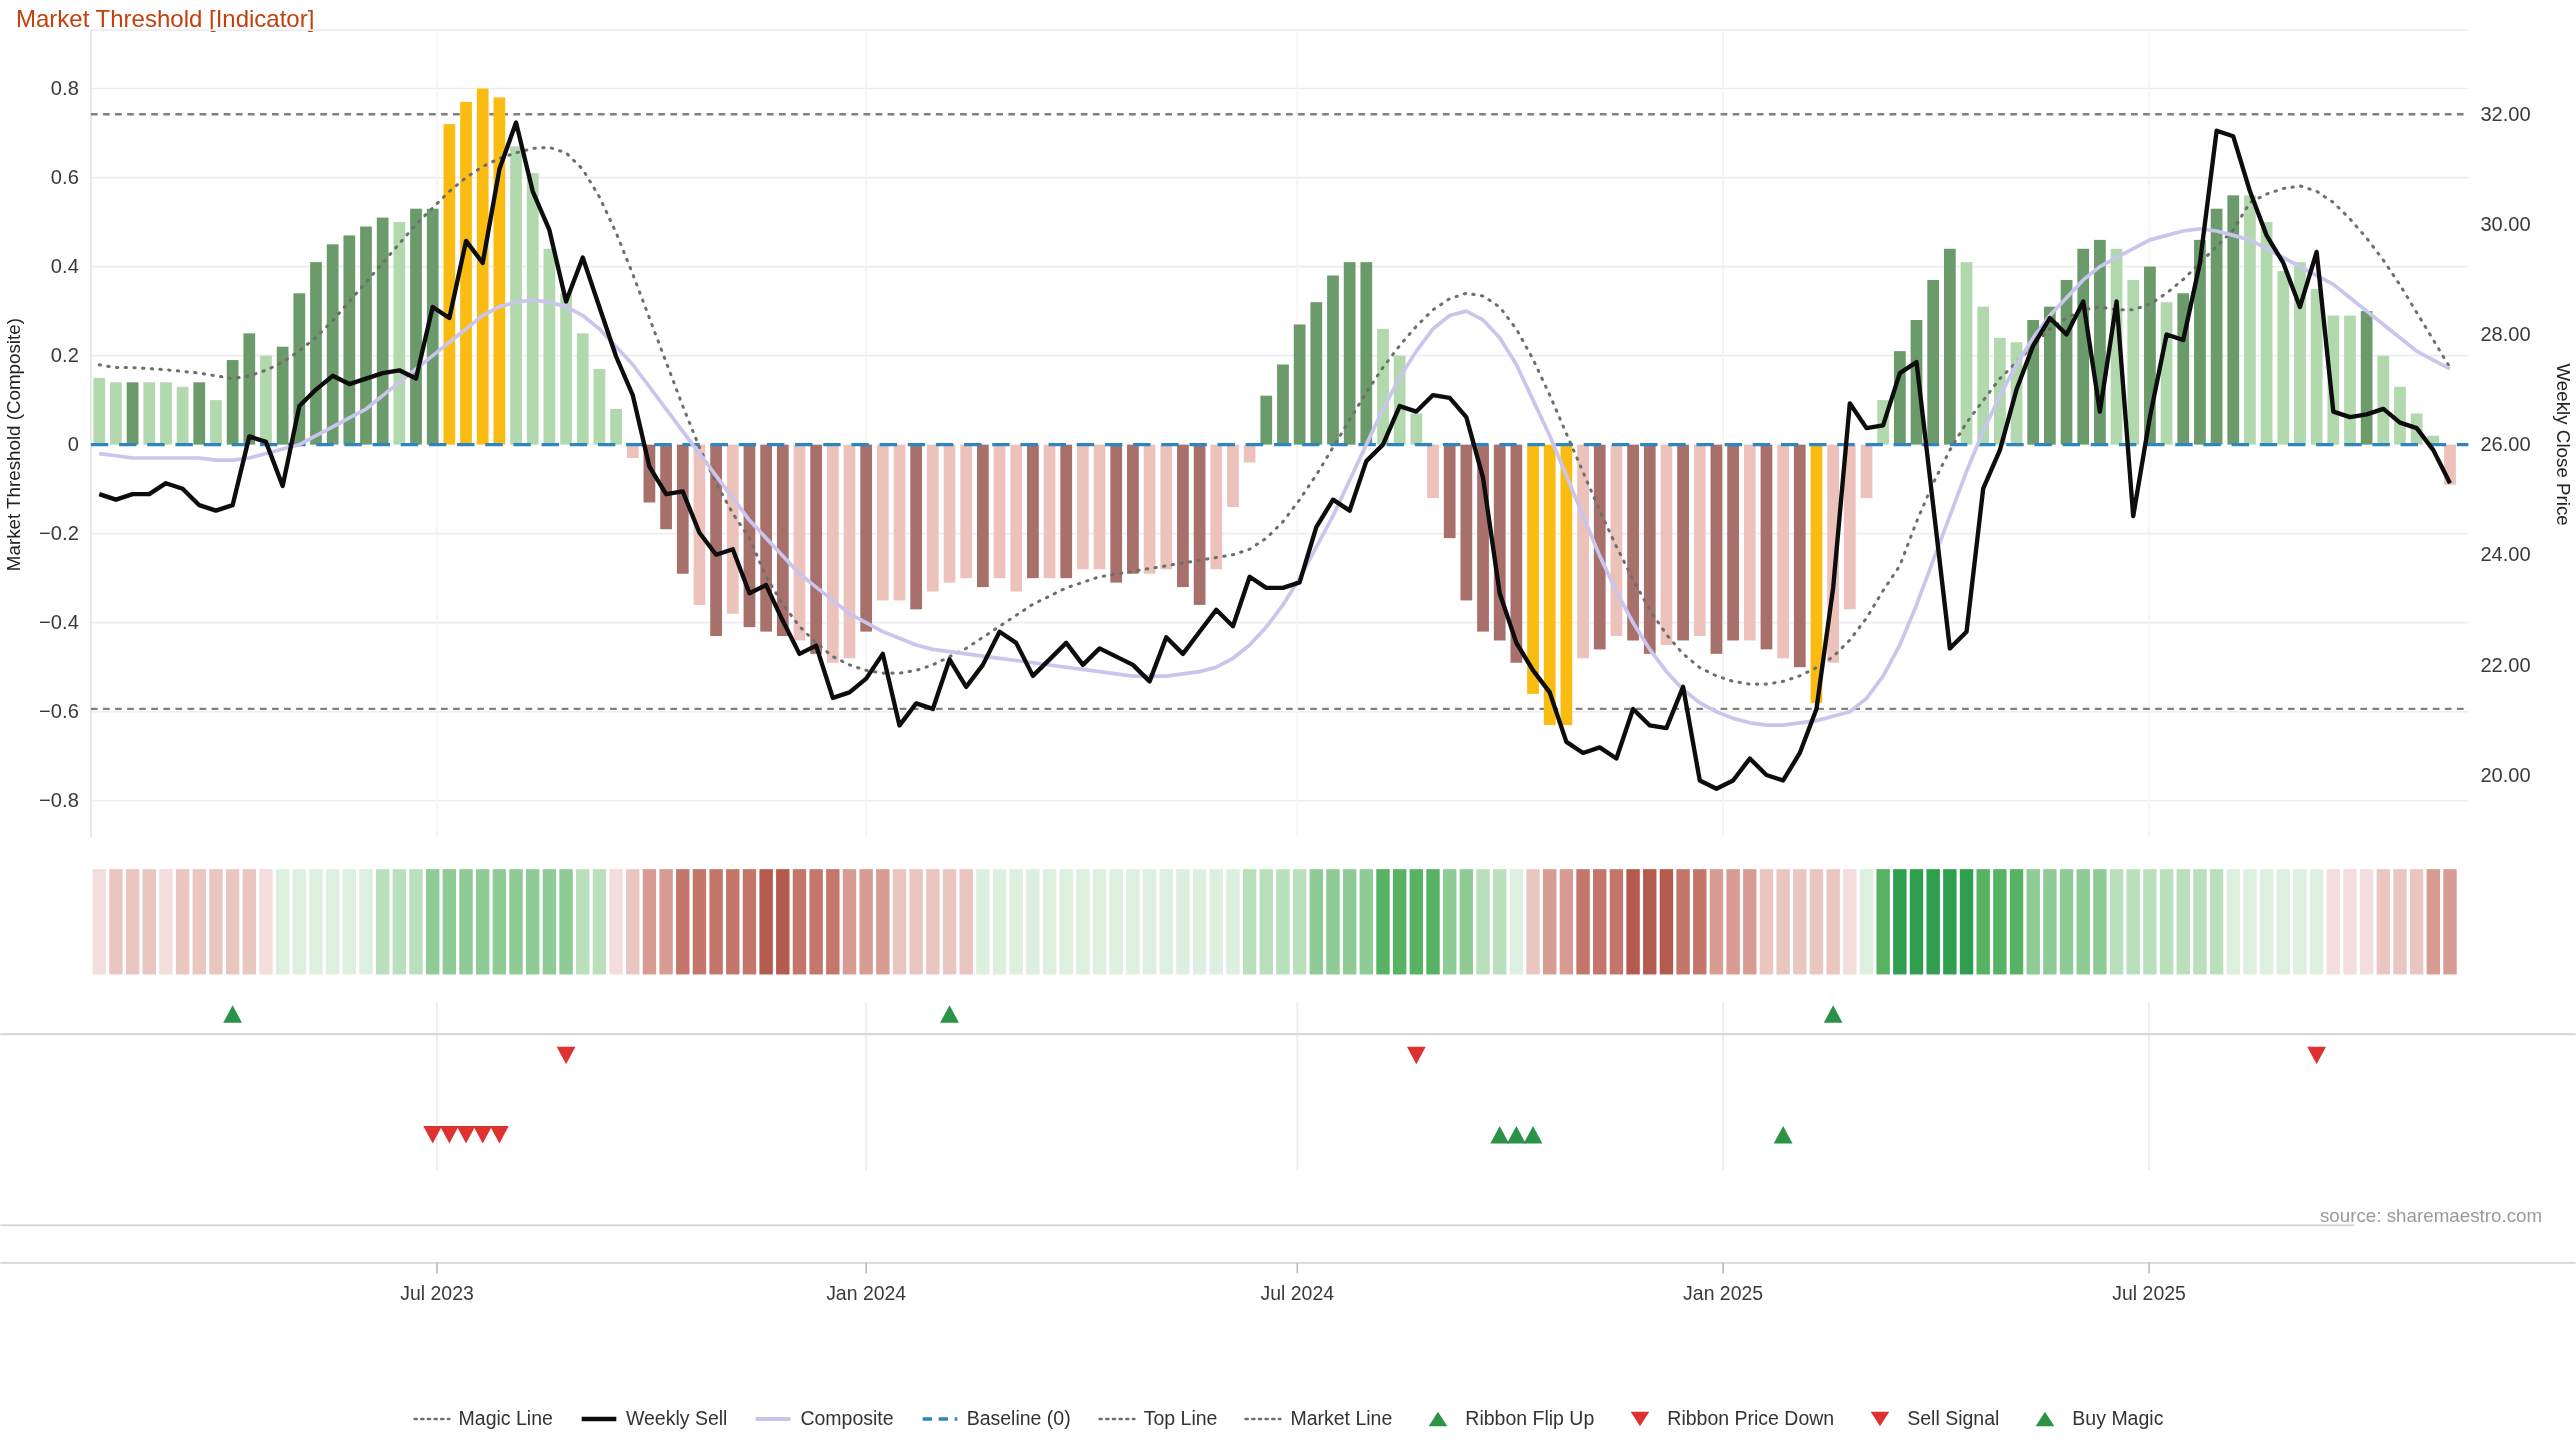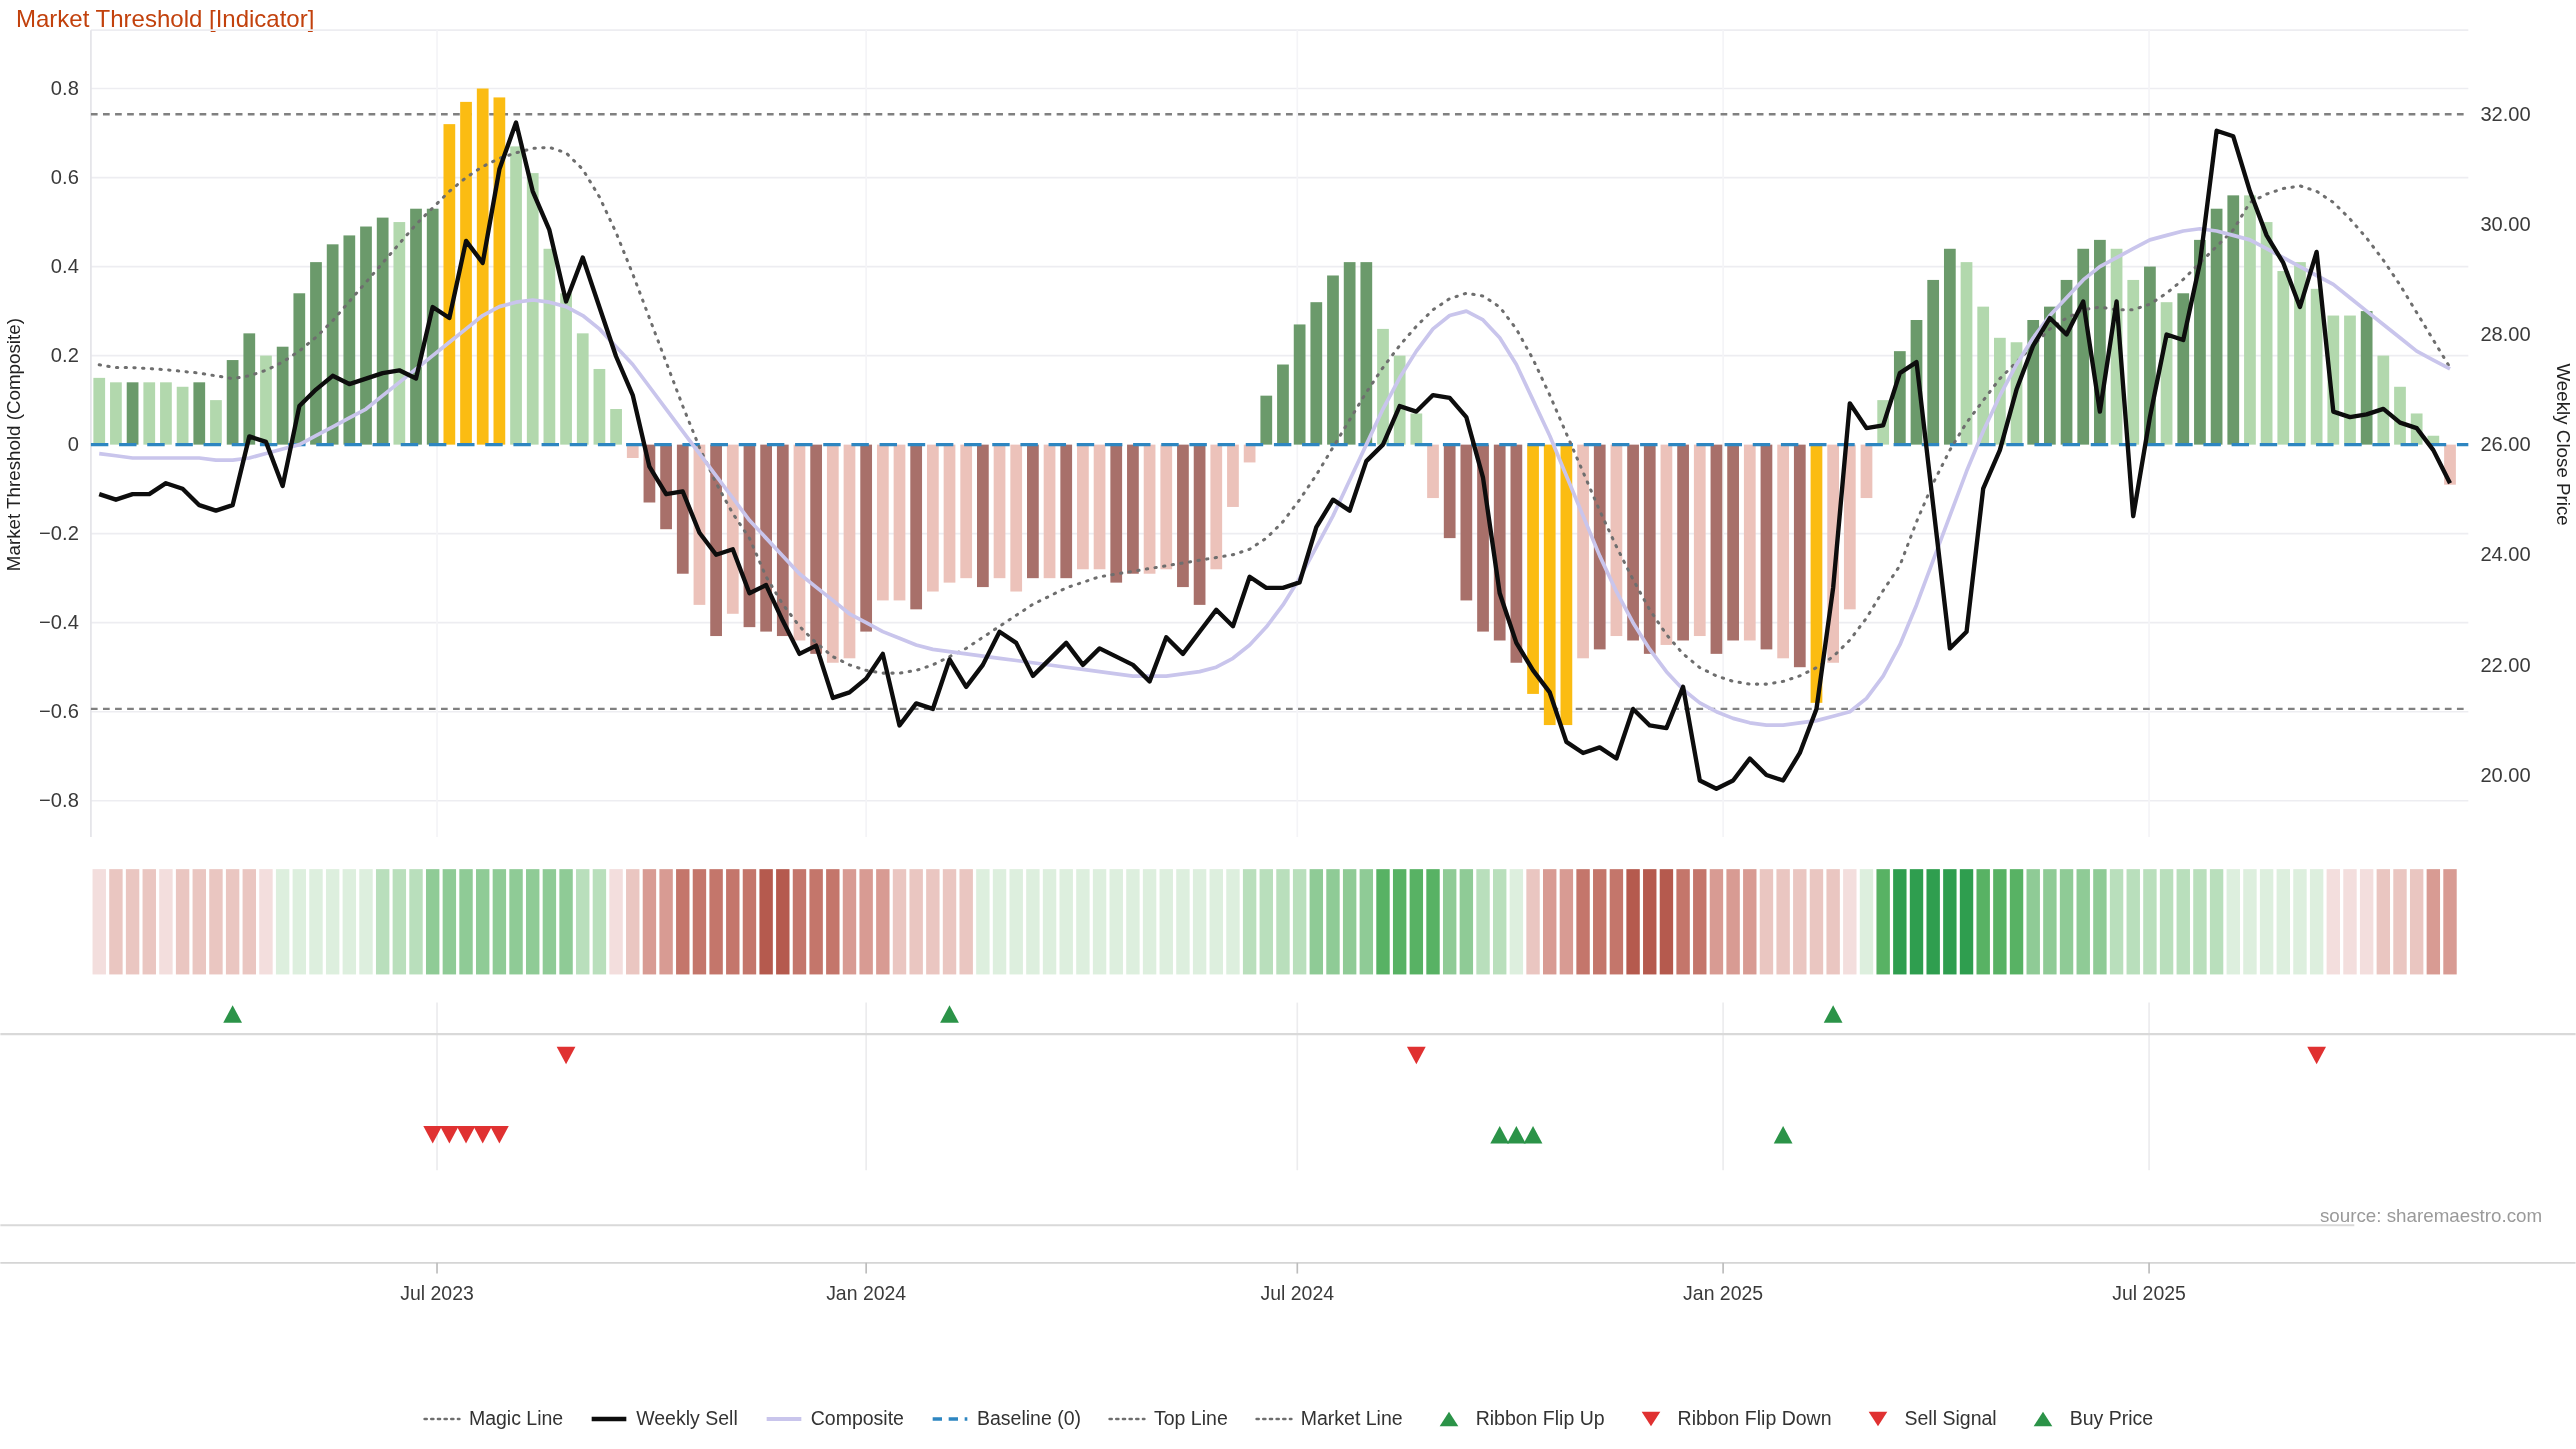--- a/index.html
+++ b/index.html
@@ -448,32 +448,32 @@
         </svg>
       </span>
       <span>Ribbon Flip Up</span>
     </div>
     <div class="legend-item">
       <span class="legend-swatch">
         <svg width="38" height="20" viewBox="0 0 56 30">
           <polygon points="28,26 14,4 42,4" fill="#e03131"></polygon>
         </svg>
       </span>
-      <span>Ribbon Flip Down</span>
+      <span>Ribbon Price Down</span>
     </div>
     <div class="legend-item">
       <span class="legend-swatch">
         <svg width="38" height="20" viewBox="0 0 56 30">
           <polygon points="28,26 14,4 42,4" fill="#e03131"></polygon>
         </svg>
       </span>
       <span>Sell Signal</span>
     </div>
     <div class="legend-item">
       <span class="legend-swatch">
         <svg width="38" height="20" viewBox="0 0 56 30">
           <polygon points="28,4 14,26 42,26" fill="#2b9348"></polygon>
         </svg>
       </span>
-      <span>Buy Price</span>
+      <span>Buy Magic</span>
     </div>
   </div>
 
 
 </body></html>

